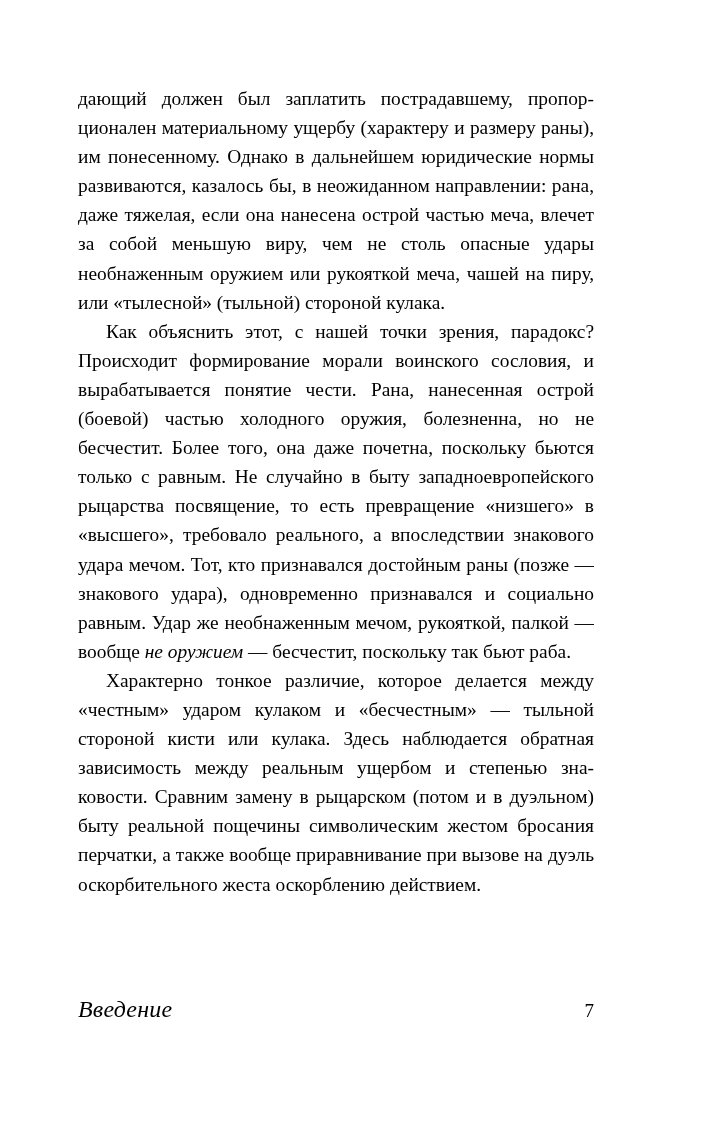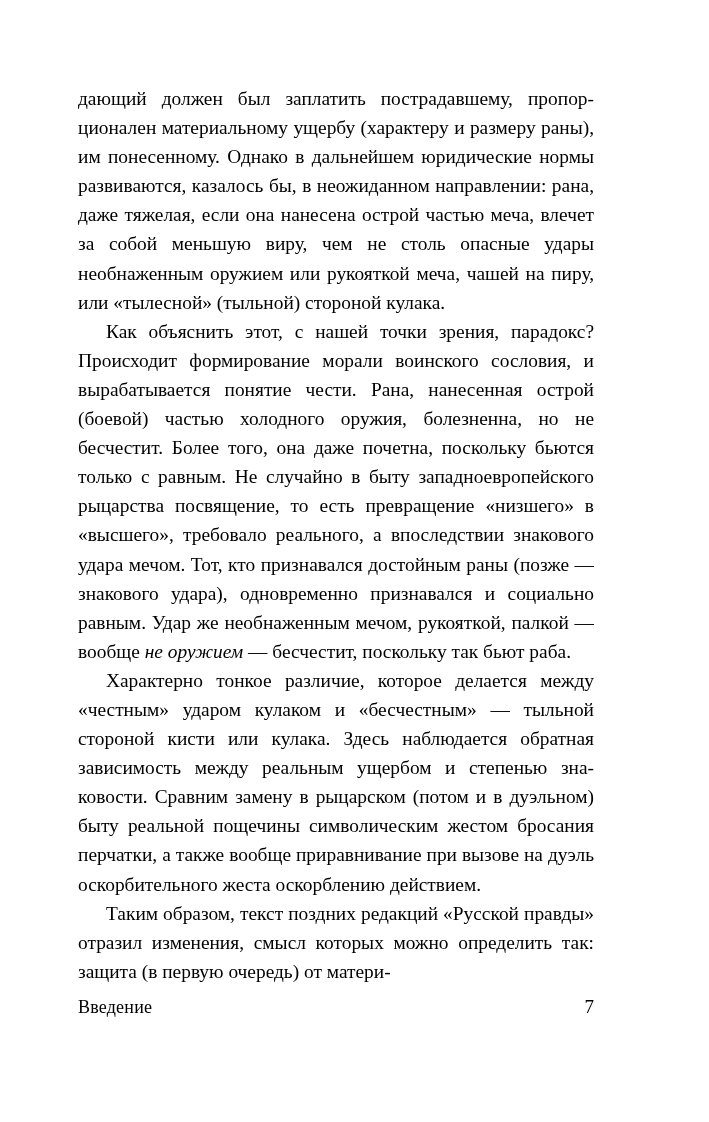--- a/index.html
+++ b/index.html
@@ -43,37 +43,37 @@
   .footer {
     position: absolute;
     left: 78px;
     top: 996px;
     width: 516px;
     display: flex;
     align-items: baseline;
     justify-content: space-between;
   }
   .footer-title {
-    font-size: 18px;
+    font-style: italic;
+    font-size: 24px;
     letter-spacing: 0.2px;
   }
   .footer-page {
     font-size: 19px;
   }
 </style>
 </head>
 <body>
 
 <div class="page">
 
   <div class="text-block">
     <p class="para first">дающий должен был заплатить пострадавшему, пропор­ционален материальному ущербу (характеру и размеру раны), им понесенному. Однако в дальнейшем юриди­ческие нормы развиваются, казалось бы, в неожидан­ном направлении: рана, даже тяжелая, если она нанесе­на острой частью меча, влечет за собой меньшую виру, чем не столь опасные удары необнаженным оружием или рукояткой меча, чашей на пиру, или «тылесной» (тыльной) стороной кулака.</p>
     <p class="para"><span>Как объяснить этот, с нашей точки зрения, парадокс? Происходит формирование морали воинского сосло­вия, и вырабатывается понятие чести. Рана, нанесенная острой (боевой) частью холодного оружия, болезненна, но не бесчестит. Более того, она даже почетна, посколь­ку бьются только с равным. Не случайно в быту запад­ноевропейского рыцарства посвящение, то есть пре­вращение «низшего» в «высшего», требовало реального, а впоследствии знакового удара мечом. Тот, кто при­знавался достойным раны (позже — знакового удара), одновременно признавался и социально равным. Удар же необнаженным мечом, рукояткой, палкой — вообще</span> <em>не оружием</em><span> — бесчестит, поскольку так бьют раба.</span></p>
     <p class="para">Характерно тонкое различие, которое делается между «честным» ударом кулаком и «бесчестным» — тыльной стороной кисти или кулака. Здесь наблюдается обратная зависимость между реальным ущербом и степенью зна­ковости. Сравним замену в рыцарском (потом и в дуэль­ном) быту реальной пощечины символическим жестом бросания перчатки, а также вообще приравнивание при вызове на дуэль оскорбительного жеста оскорблению действием.</p>
-    <p class="para">Таким образом, текст поздних редакций «Русской правды» отразил изменения, смысл которых можно определить так: защита (в первую очередь) от матери-</p>
   </div>
 
   <div class="footer">
     <span class="footer-title">Введение</span>
     <span class="footer-page">7</span>
   </div>
 
 </div>
 
 </body></html>

